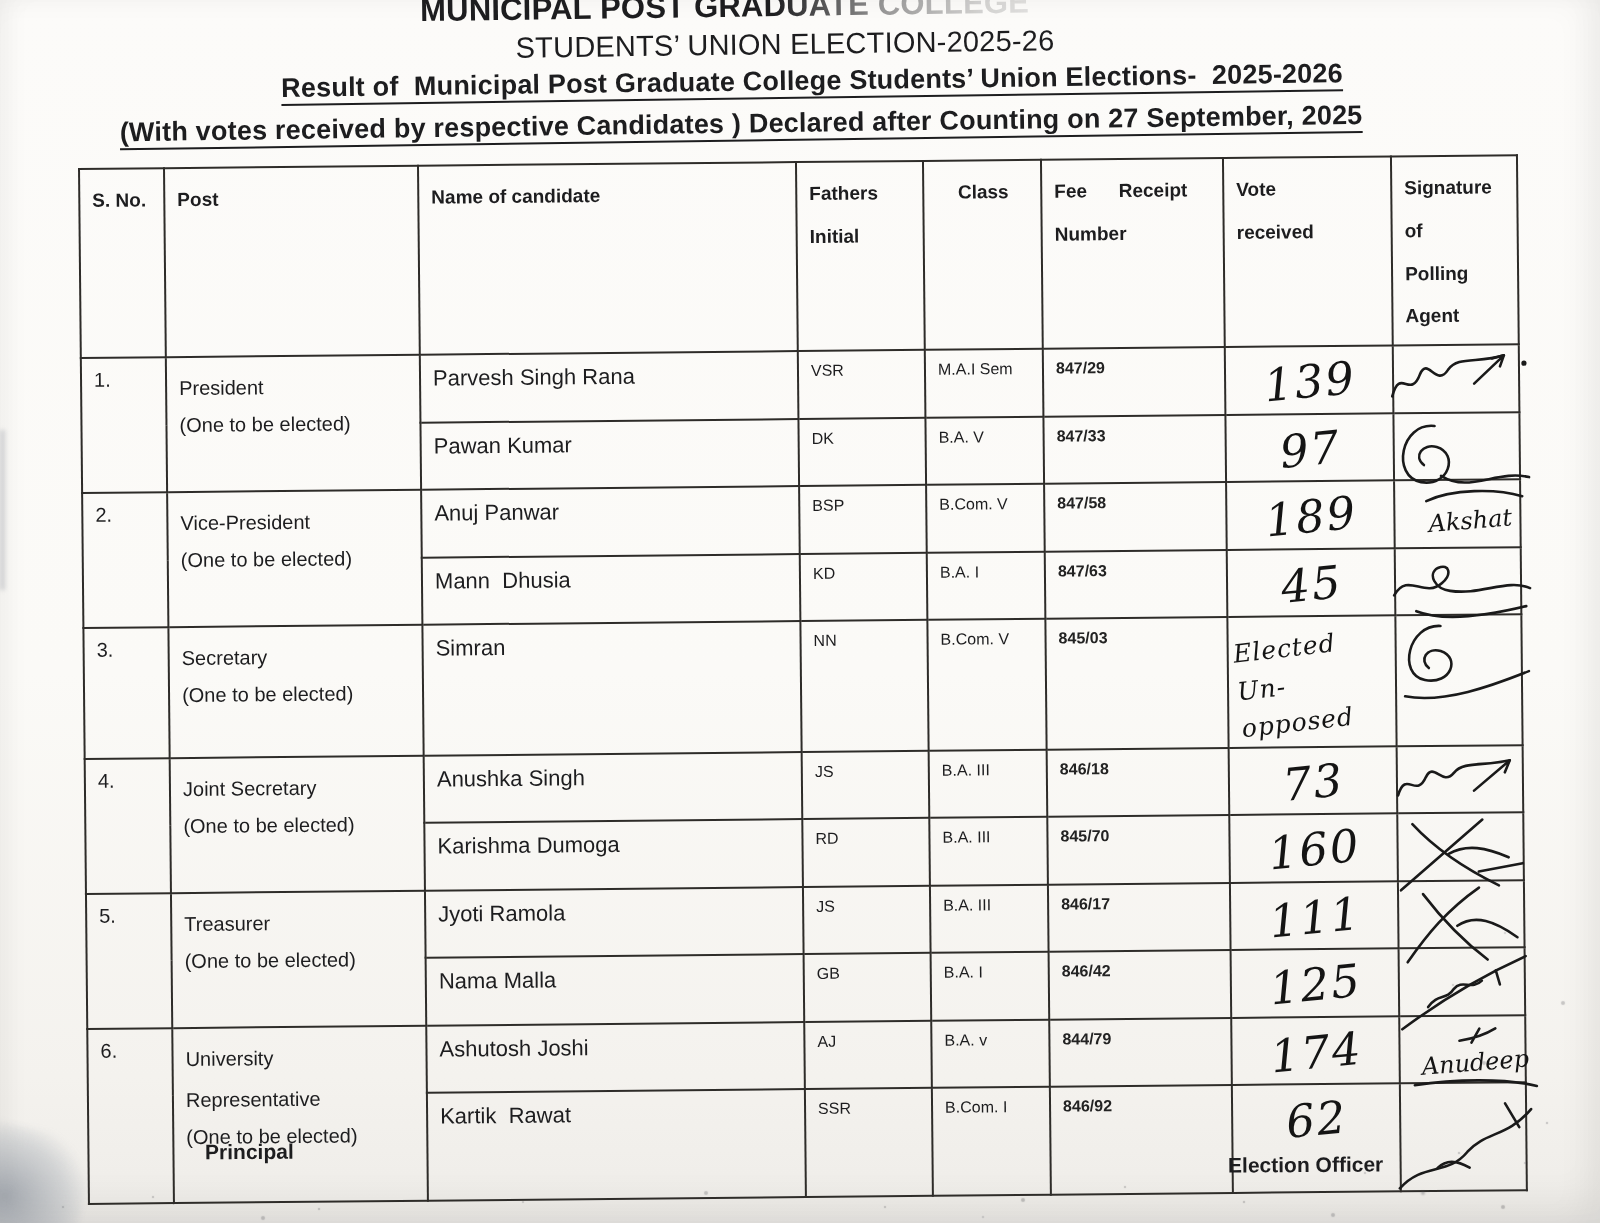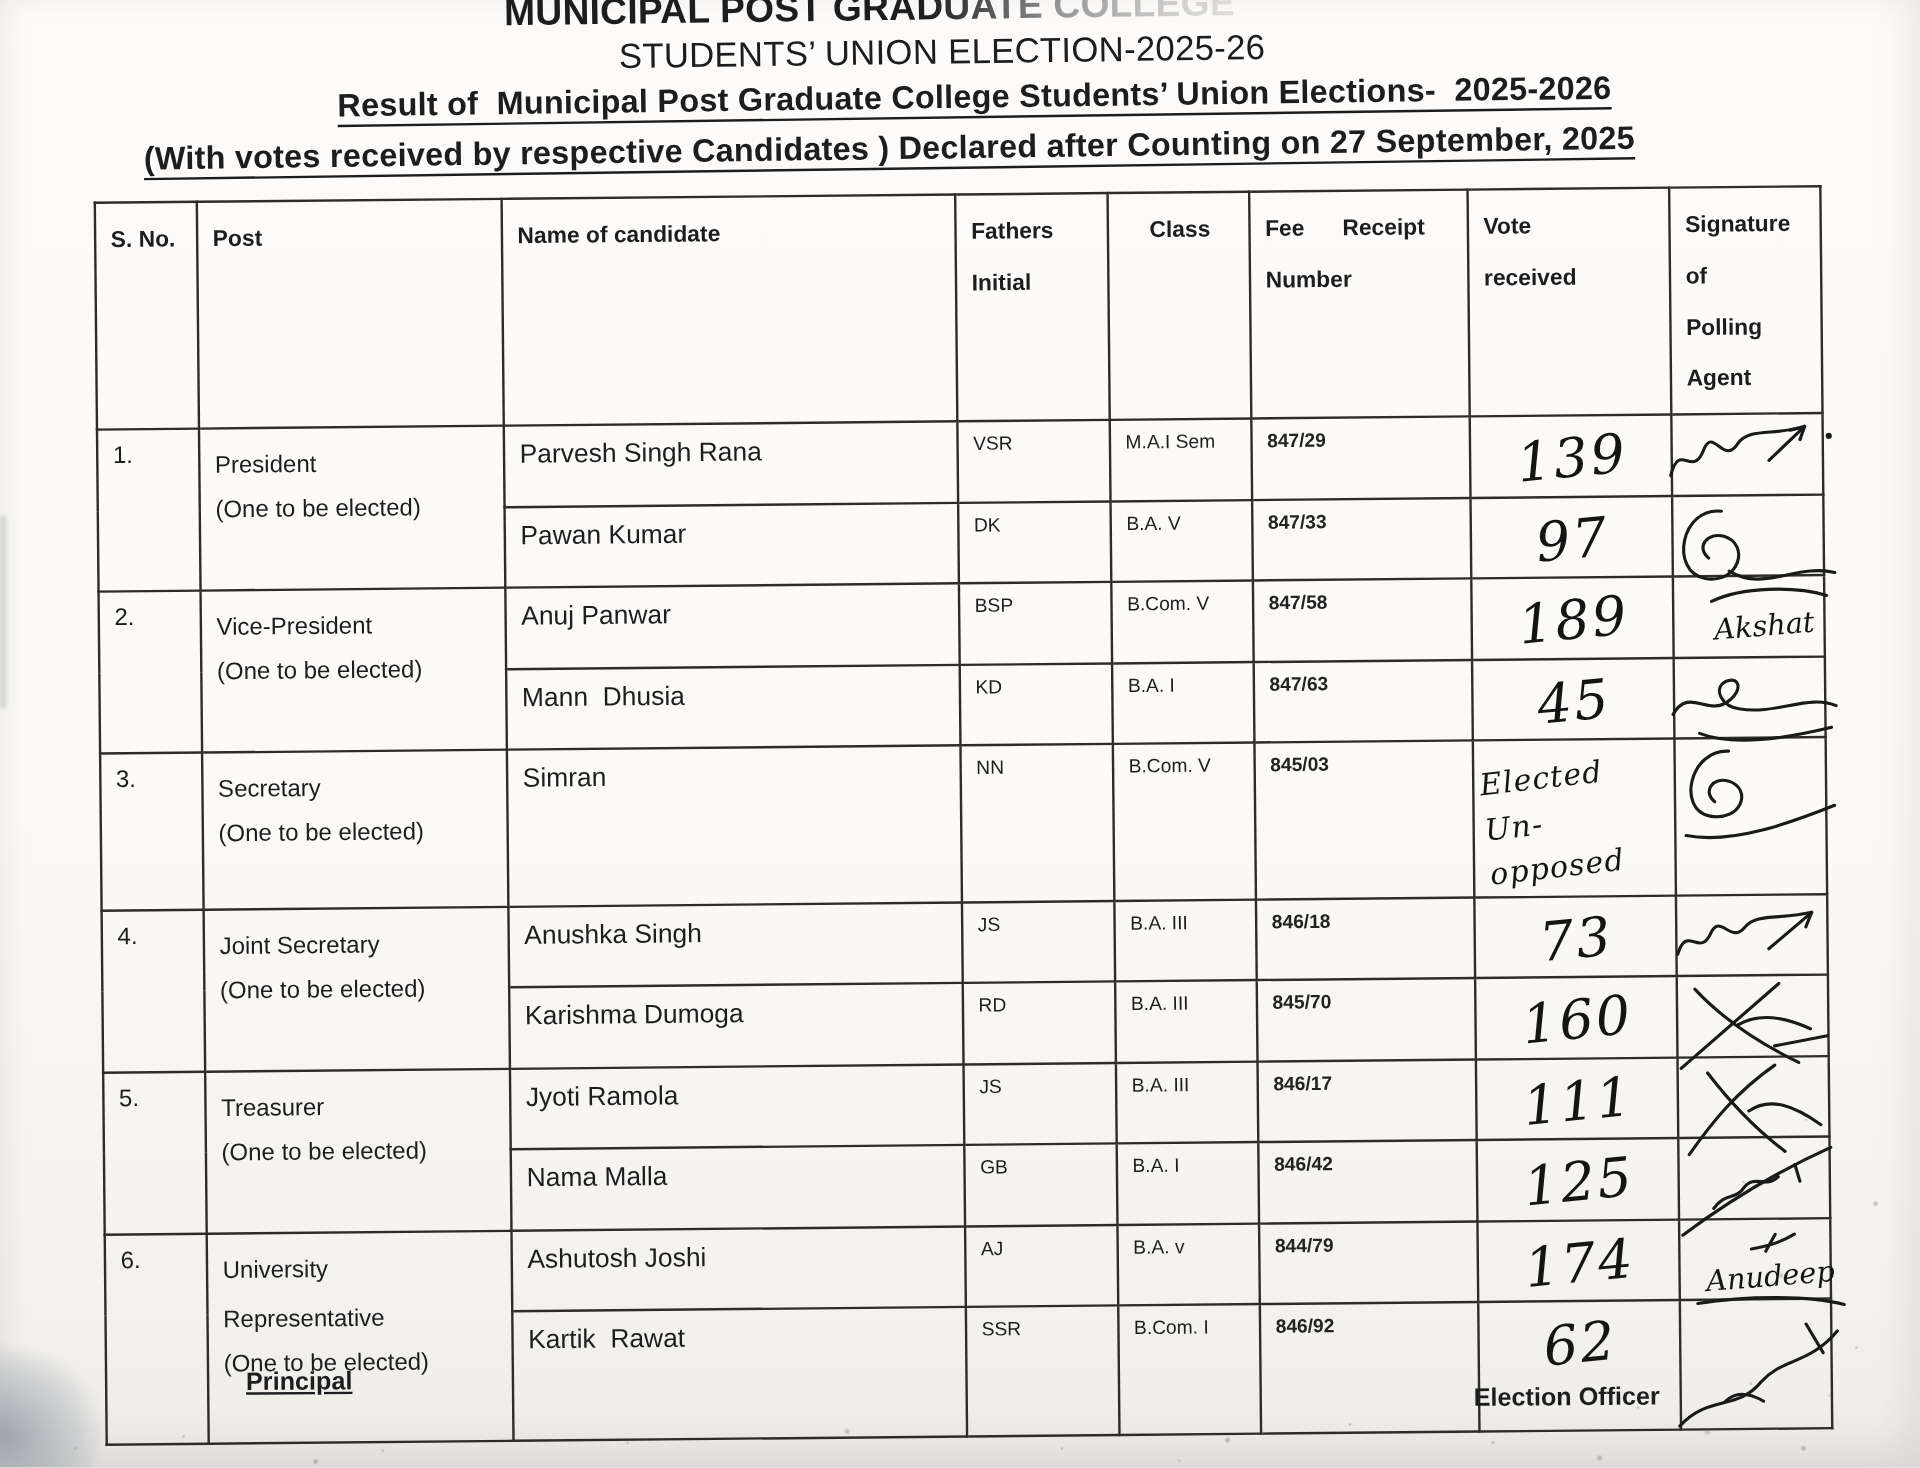--- a/index.html
+++ b/index.html
@@ -60,21 +60,21 @@
   .hw-small{font-size:25px;white-space:pre-line;transform:rotate(-6deg);line-height:1.5;letter-spacing:1px;}
   .sig-label{font-family:"DejaVu Serif",serif;font-style:italic;font-size:24px;color:#141414;
       display:inline-block;transform:rotate(-4deg);}
 
   .sigwrap{position:absolute;left:-16px;top:0;width:156px;height:86px;pointer-events:none;}
   .sigwrap svg{overflow:visible;}
   .sig-stack{position:absolute;left:0;top:6px;width:150px;text-align:center;}
 
   
   .foot{position:absolute;font-size:21px;font-weight:bold;transform:rotate(-0.4deg);}
-  .foot-left{left:205px;top:1140px;text-decoration:underline;}
+  .foot-left{left:205px;top:1140px;}
   .foot-right{left:1228px;top:1153px;}
 
   
   .blob-bl{position:absolute;left:-36px;top:1128px;width:120px;height:130px;
     background:radial-gradient(ellipse at 35% 55%,rgba(105,115,130,.55),rgba(135,145,158,.28) 55%,transparent 78%);
     filter:blur(3px);transform:rotate(12deg);}
   .edge-left{position:absolute;left:0;top:430px;width:5px;height:160px;background:rgba(120,126,136,.28);filter:blur(2px);}
   .speckles{position:absolute;left:0;top:0;width:2px;height:2px;border-radius:50%;background:transparent;
     box-shadow:
       152px 1196px 1px 0 rgba(90,90,95,.38), 262px 1217px 1px 1px rgba(90,90,95,.3),

